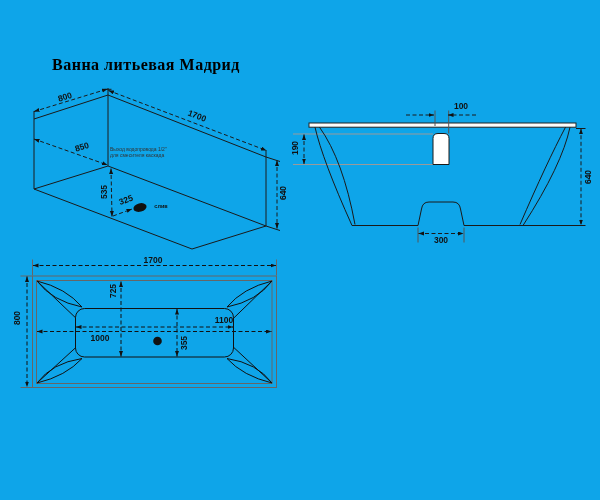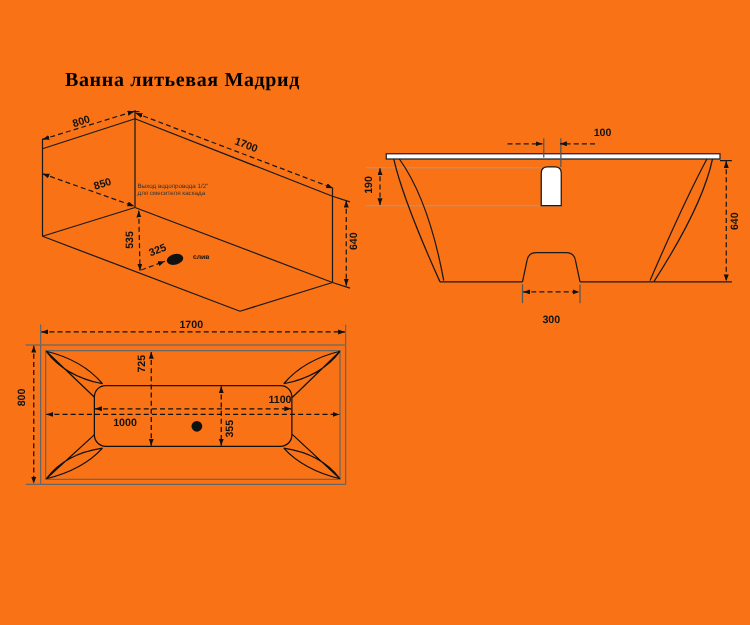--- a/index.html
+++ b/index.html
@@ -1,17 +1,17 @@
 <!DOCTYPE html>
 <html><head>
 <meta charset="utf-8">
 <style>
   html,body{margin:0;padding:0;background:#fff;}
   #stage{
-    position:relative;width:600px;height:500px;background:#f97316;
+    position:relative;width:600px;height:500px;background:#0ea5e9;
     font-family:"Liberation Sans",sans-serif;overflow:hidden;
   }
   #stage svg{position:absolute;left:0;top:0;}
   .title{
     position:absolute;left:52px;top:56px;
     font-family:"Liberation Serif",serif;font-weight:bold;
     font-size:16px;letter-spacing:.5px;color:#000;white-space:nowrap;
   }
   .lbl{
     position:absolute;transform:translate(-50%,-50%);
@@ -140,24 +140,24 @@
   <span class="lbl rm17" style="left:65px;top:97px">800</span>
   <span class="lbl rp21" style="left:197px;top:116px">1700</span>
   <span class="lbl rm17" style="left:82px;top:147px">850</span>
   <span class="lbl r90" style="left:104px;top:192px">535</span>
   <span class="lbl rm21" style="left:126px;top:200px">325</span>
   <span class="lbl r90" style="left:283px;top:193px">640</span>
   <span class="lbl drain-lbl" style="left:161px;top:207px">слив</span>
   <span class="lbl tiny" style="left:110px;top:147px">Выход водопровода 1/2"</span>
   <span class="lbl tiny" style="left:110px;top:153px">для смесителя каскада</span>
 
-  <span class="lbl" style="left:482px;top:106px">100</span>
+  <span class="lbl" style="left:461px;top:106px">100</span>
   <span class="lbl r90" style="left:295px;top:148px">190</span>
   <span class="lbl r90" style="left:588px;top:177px">640</span>
-  <span class="lbl" style="left:441px;top:256px">300</span>
+  <span class="lbl" style="left:441px;top:240px">300</span>
 
   <span class="lbl" style="left:153px;top:260px">1700</span>
   <span class="lbl r90" style="left:17px;top:318px">800</span>
   <span class="lbl r90" style="left:113px;top:291px">725</span>
   <span class="lbl" style="left:224px;top:320px">1100</span>
   <span class="lbl" style="left:100px;top:338px">1000</span>
   <span class="lbl r90" style="left:184px;top:343px">355</span>
 
 </div>
 

